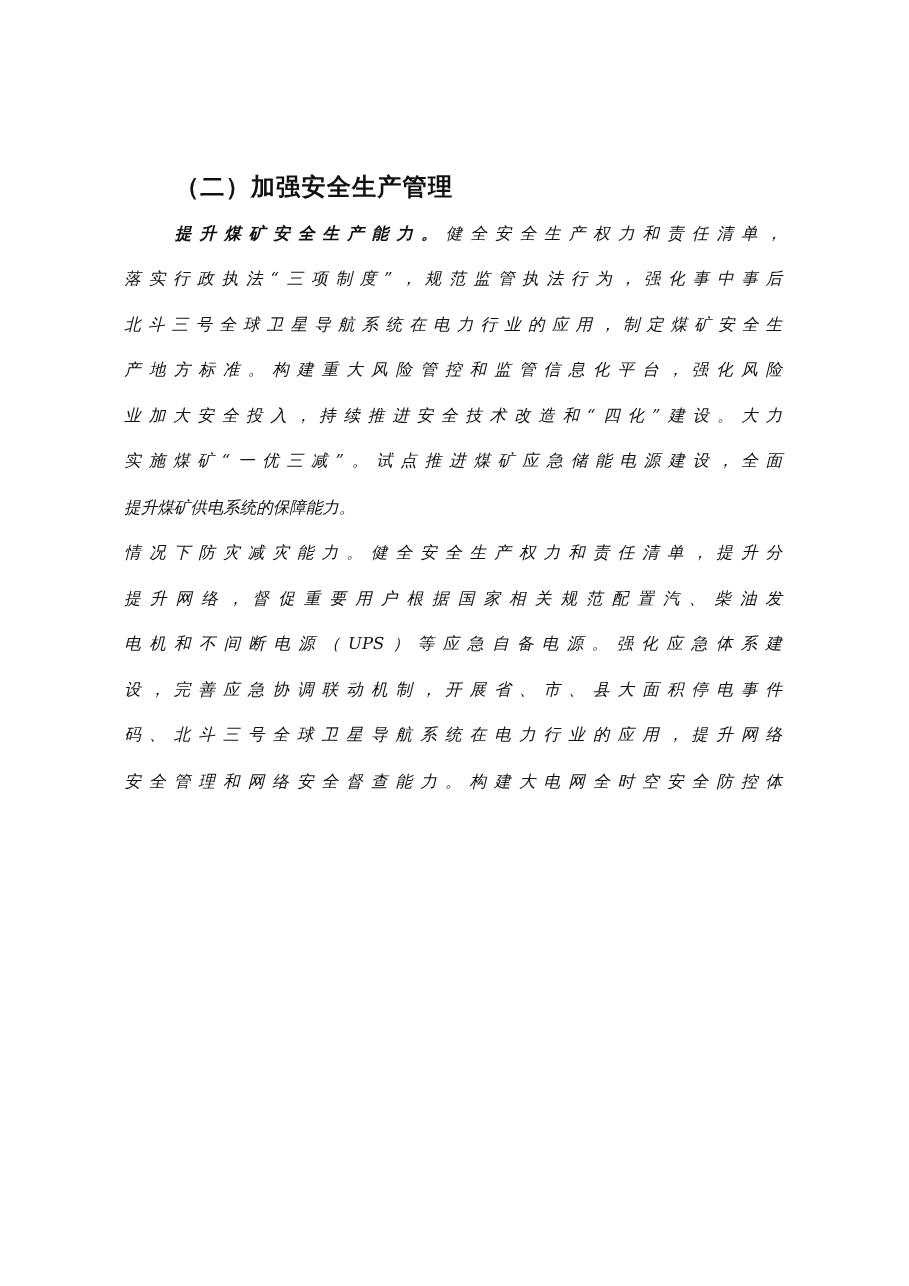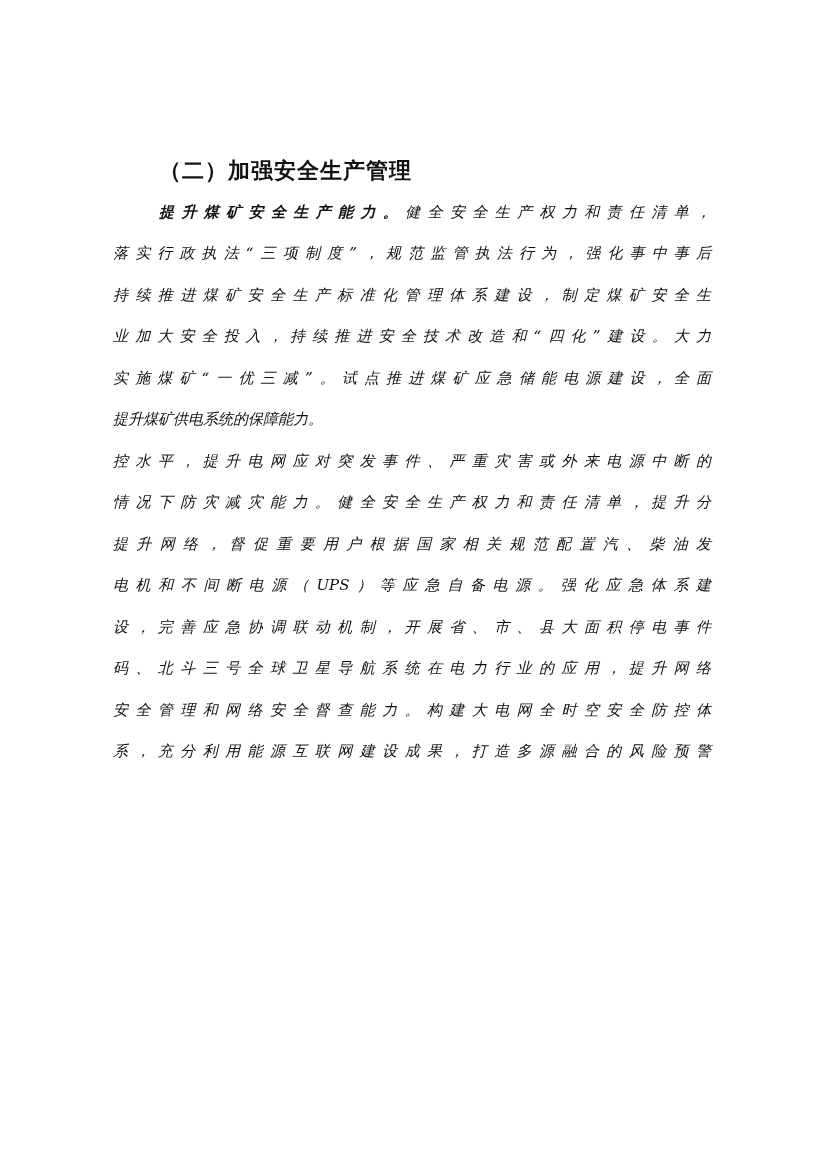--- a/index.html
+++ b/index.html
@@ -63,30 +63,29 @@
 </style>
 </head>
 <body>
 
 <div class="page">
   <div class="content">
     <h2 class="heading">（二）加强安全生产管理</h2>
     <div id="paragraphs">
         <div class="line just indent"><span class="lead">提升煤矿安全生产能力。</span>健全安全生产权力和责任清单，</div>
         <div class="line just">落实行政执法“三项制度”，规范监管执法行为，强化事中事后</div>
-        <div class="line just">持续推进煤矿安全生产标准化管理体系建设，制定煤矿安全生</div>
+        <div class="line just">北斗三号全球卫星导航系统在电力行业的应用，制定煤矿安全生</div>
+        <div class="line just">产地方标准。构建重大风险管控和监管信息化平台，强化风险</div>
         <div class="line just">业加大安全投入，持续推进安全技术改造和“四化”建设。大力</div>
         <div class="line just">实施煤矿“一优三减”。试点推进煤矿应急储能电源建设，全面</div>
         <div class="line">提升煤矿供电系统的保障能力。</div>
-        <div class="line just">控水平，提升电网应对突发事件、严重灾害或外来电源中断的</div>
         <div class="line just">情况下防灾减灾能力。健全安全生产权力和责任清单，提升分</div>
         <div class="line just">提升网络，督促重要用户根据国家相关规范配置汽、柴油发</div>
         <div class="line just">电机和不间断电源（UPS）等应急自备电源。强化应急体系建</div>
         <div class="line just">设，完善应急协调联动机制，开展省、市、县大面积停电事件</div>
         <div class="line just">码、北斗三号全球卫星导航系统在电力行业的应用，提升网络</div>
         <div class="line just">安全管理和网络安全督查能力。构建大电网全时空安全防控体</div>
-        <div class="line just">系，充分利用能源互联网建设成果，打造多源融合的风险预警</div>
       </div>
   </div>
   <div class="footer">
     <span class="dash">—</span><span>37</span><span class="dash">—</span>
   </div>
 </div>
 
 </body></html>

